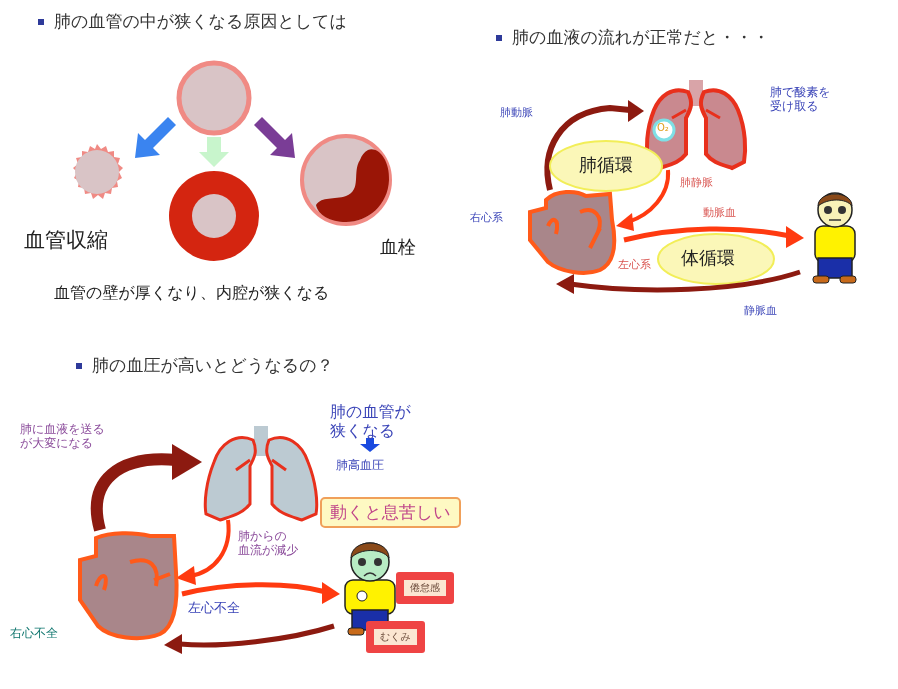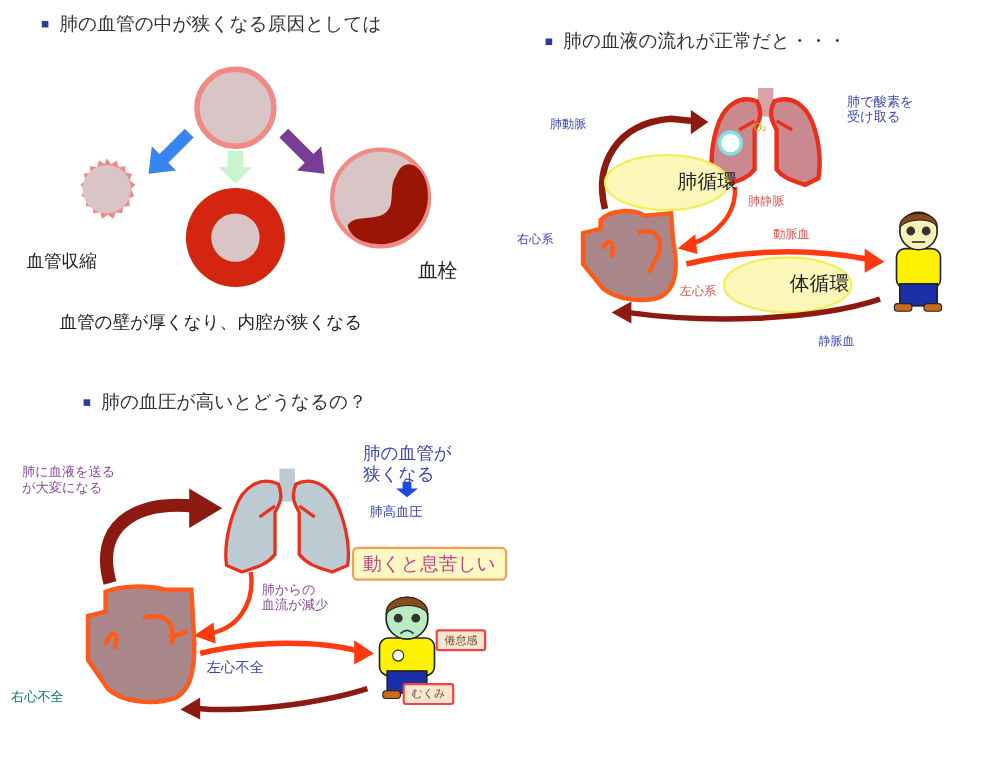--- a/index.html
+++ b/index.html
@@ -7,22 +7,22 @@
          font-family: "DejaVu Sans", "Liberation Sans", sans-serif; }
   .abs { position: absolute; }
   .section-title { font-size: 17px; color: #333333; white-space: nowrap; display: flex; align-items: center; }
   .bullet { display: inline-block; width: 6px; height: 6px; background: #2e3a9a; margin-right: 10px; }
   .lbl { white-space: nowrap; line-height: 1.2; }
   .blue { color: #3b45b8; }
   .purple { color: #8a4a9a; }
   .red { color: #d9534f; }
   .dark { color: #222222; }
   svg { position: absolute; overflow: visible; }
-  .oval-label { font-size: 18px; color: #222; text-align: center; padding-left: 37px; }
-  .tag { border: 2px solid #ef4444; border-radius: 3px; background: #fbe6d2; color: #6a4a3a; font-size: 10px; padding: 1px 6px; }
+  .oval-label { font-size: 18px; color: #222; text-align: center; }
+  .tag { border: 8px solid #ef4444; border-radius: 3px; background: #fbe6d2; color: #6a4a3a; font-size: 10px; padding: 1px 6px; }
   .sym-box { border: 2px solid #f0a05a; border-radius: 5px; background: #fef9c3; color: #c0458a; font-size: 17px; padding: 2px 8px; }
 </style>
 </head>
 <body>
 
 <div class="abs section-title" style="left:38px; top:10px;">
   <span class="bullet"></span>
   <span>肺の血管の中が狭くなる原因としては</span>
 </div>
 
@@ -54,21 +54,21 @@
     <circle cx="214" cy="216" r="45" fill="#d42510"></circle>
     <circle cx="214" cy="216" r="22" fill="#d9c4c6"></circle>
   </g>
 
   <g>
     <circle cx="346" cy="180" r="44" fill="#d9c4c6" stroke="#f08a84" stroke-width="4"></circle>
     <path d="M368,150 C378,146 390,160 389,180 C388,205 368,222 346,222 C330,222 318,215 316,205 C322,196 334,200 346,196 C362,190 352,172 360,160 C362,155 364,152 368,150 Z" fill="#9a1506"></path>
   </g>
 </svg>
 
-<div class="abs lbl dark" style="left:24px; top:228px; font-size:16px;">血管収縮</div>
+<div class="abs lbl dark" style="left:24px; top:228px; font-size:21px;">血管収縮</div>
 <div class="abs lbl dark" style="left:380px; top:236px; font-size:18px;">血栓</div>
 <div class="abs lbl dark" style="left:54px; top:283px; font-size:16px;">血管の壁が厚くなり、内腔が狭くなる</div>
 
 <div class="abs section-title" style="left:496px; top:26px;">
   <span class="bullet"></span>
   <span>肺の血液の流れが正常だと・・・</span>
 </div>
 
 <svg width="898" height="689" style="left:0;top:0;">
 
@@ -127,21 +127,21 @@
     <circle cx="842" cy="210" r="4" fill="#333"></circle>
     <line x1="829" y1="220" x2="841" y2="220" stroke="#333" stroke-width="1.5"></line>
   </g>
 </svg>
 
 <div class="abs lbl blue" style="left:500px; top:106px; font-size:11px;">肺動脈</div>
 <div class="abs lbl blue" style="left:754px; top:85px; font-size:12px;margin-left:16px;">
   <div>肺で酸素を</div>
   <div>受け取る</div>
 </div>
-<div class="abs lbl" style="left:657px; top:111px; font-size:10px; color:#e0a020;padding-left:28px;">O₂</div>
+<div class="abs lbl" style="left:657px; top:122px; font-size:10px; color:#e0a020;">O₂</div>
 <div class="abs oval-label" style="left:550px; top:153px; width:112px;">肺循環</div>
 <div class="abs lbl red" style="left:680px; top:176px; font-size:11px;">肺静脈</div>
 <div class="abs lbl blue" style="left:470px; top:211px; font-size:11px;">右心系</div>
 <div class="abs lbl red" style="left:703px; top:206px; font-size:11px;text-align:right;">動脈血</div>
 <div class="abs lbl red" style="left:618px; top:258px; font-size:11px;">左心系</div>
 <div class="abs oval-label" style="left:658px; top:246px; width:100px;">体循環</div>
 <div class="abs lbl blue" style="left:744px; top:304px; font-size:11px;">静脈血</div>
 
 <div class="abs section-title" style="left:76px; top:354px;">
   <span class="bullet"></span>

